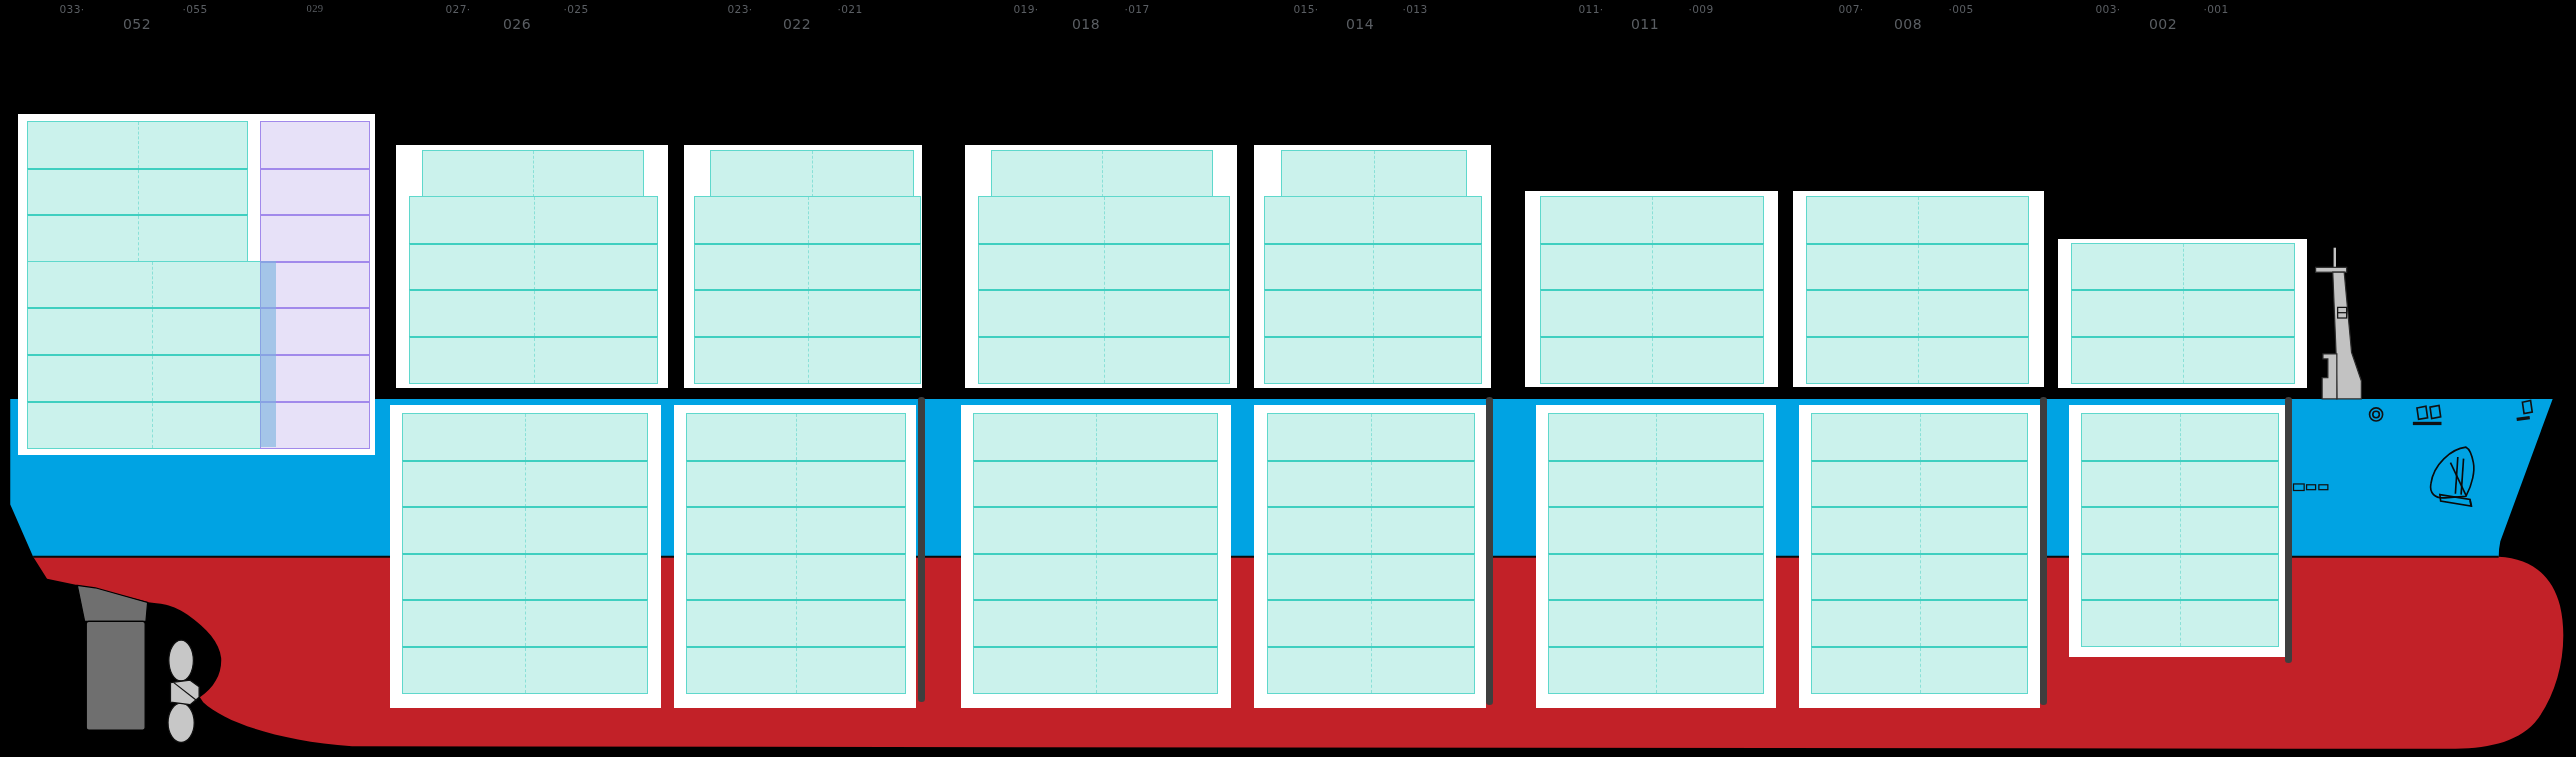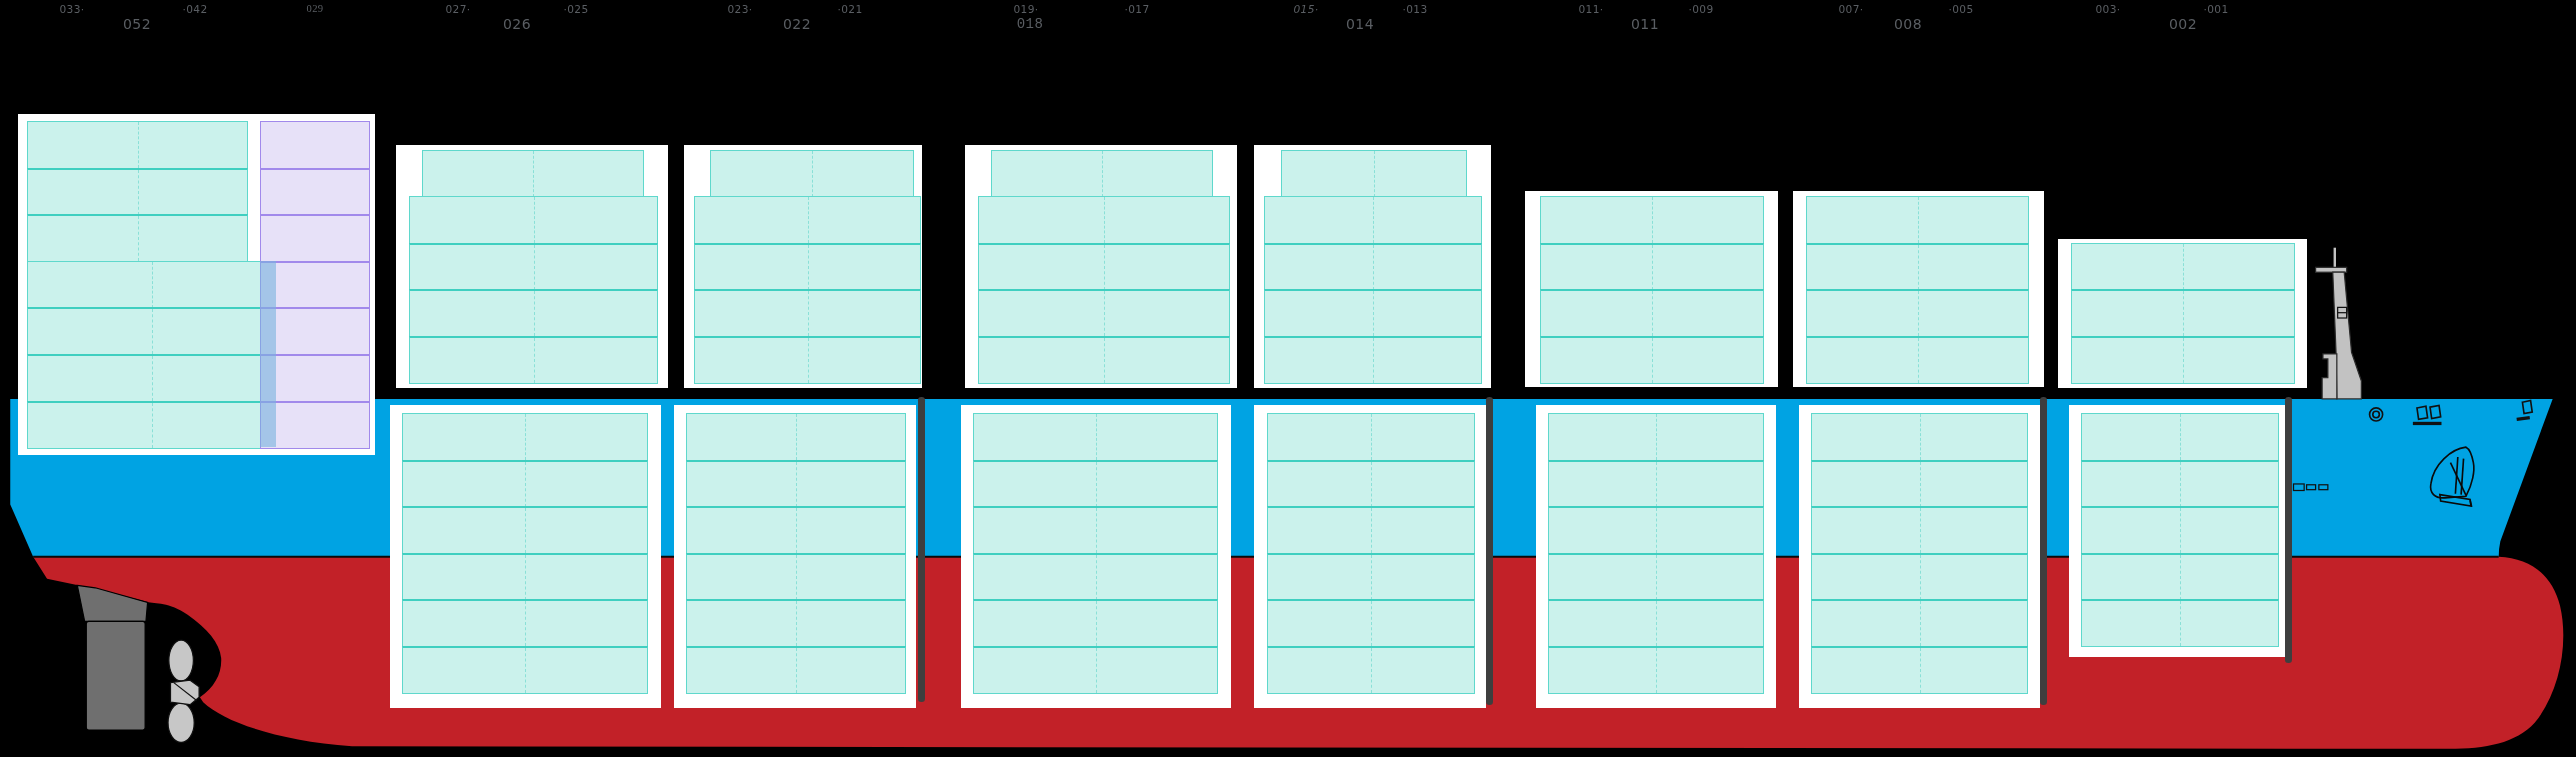--- a/index.html
+++ b/index.html
@@ -91,44 +91,44 @@
 
     <g fill="none" stroke="#111" stroke-width="1.5">
       <rect x="2805" y="592" width="13" height="8"></rect>
       <rect x="2821" y="593" width="11" height="6"></rect>
       <rect x="2836" y="593" width="11" height="6"></rect>
     </g>
   </svg>
 
   <div id="labels">
       <span class="bay-label upper" style="left: 72px;">033·</span>
-      <span class="bay-label upper" style="left: 195px;">·042</span>
+      <span class="bay-label upper" style="left: 195px;">·055</span>
       <span class="bay-label upper" style="left: 315px; font-family: Liberation Serif, serif;">029</span>
       <span class="bay-label upper" style="left: 458px;">027·</span>
       <span class="bay-label upper" style="left: 576px;">·025</span>
       <span class="bay-label upper" style="left: 740px;">023·</span>
       <span class="bay-label upper" style="left: 850px;">·021</span>
       <span class="bay-label upper" style="left: 1026px; text-align: right;">019·</span>
       <span class="bay-label upper" style="left: 1137px;">·017</span>
-      <span class="bay-label upper" style="left: 1306px; font-style: italic;">015·</span>
+      <span class="bay-label upper" style="left: 1306px;">015·</span>
       <span class="bay-label upper" style="left: 1415px;">·013</span>
       <span class="bay-label upper" style="left: 1591px;">011·</span>
       <span class="bay-label upper" style="left: 1701px;">·009</span>
       <span class="bay-label upper" style="left: 1851px;">007·</span>
       <span class="bay-label upper" style="left: 1961px;">·005</span>
       <span class="bay-label upper" style="left: 2108px;">003·</span>
       <span class="bay-label upper" style="left: 2216px;">·001</span>
       <span class="bay-label lower" style="left: 137px;">052</span>
       <span class="bay-label lower" style="left: 517px;">026</span>
       <span class="bay-label lower" style="left: 797px;">022</span>
-      <span class="bay-label lower" style="left: 1030px; font-family: Liberation Mono, monospace;">018</span>
+      <span class="bay-label lower" style="left: 1086px;">018</span>
       <span class="bay-label lower" style="left: 1360px;">014</span>
       <span class="bay-label lower" style="left: 1645px;">011</span>
       <span class="bay-label lower" style="left: 1908px;">008</span>
-      <span class="bay-label lower" style="left: 2163px; margin-left: 20px;">002</span>
+      <span class="bay-label lower" style="left: 2163px;">002</span>
     </div>
   <div id="bays">
       <div class="panel" style="left: 18px; top: 114px; width: 357px; height: 341px;"></div>
       <div class="trow first" style="z-index: 4; left: 27px; top: 121px; width: 221px; height: 47px;"></div>
       <div class="trow" style="z-index: 4; left: 27px; top: 168px; width: 221px; height: 47px;"></div>
       <div class="trow last" style="z-index: 4; left: 27px; top: 214px; width: 221px; height: 48px;"></div>
       <div class="trow first" style="z-index: 4; left: 27px; top: 261px; width: 249px; height: 47px;"></div>
       <div class="trow" style="z-index: 4; left: 27px; top: 307px; width: 249px; height: 47px;"></div>
       <div class="trow" style="z-index: 4; left: 27px; top: 354px; width: 249px; height: 47px;"></div>
       <div class="trow last" style="z-index: 4; left: 27px; top: 401px; width: 249px; height: 48px;"></div>

